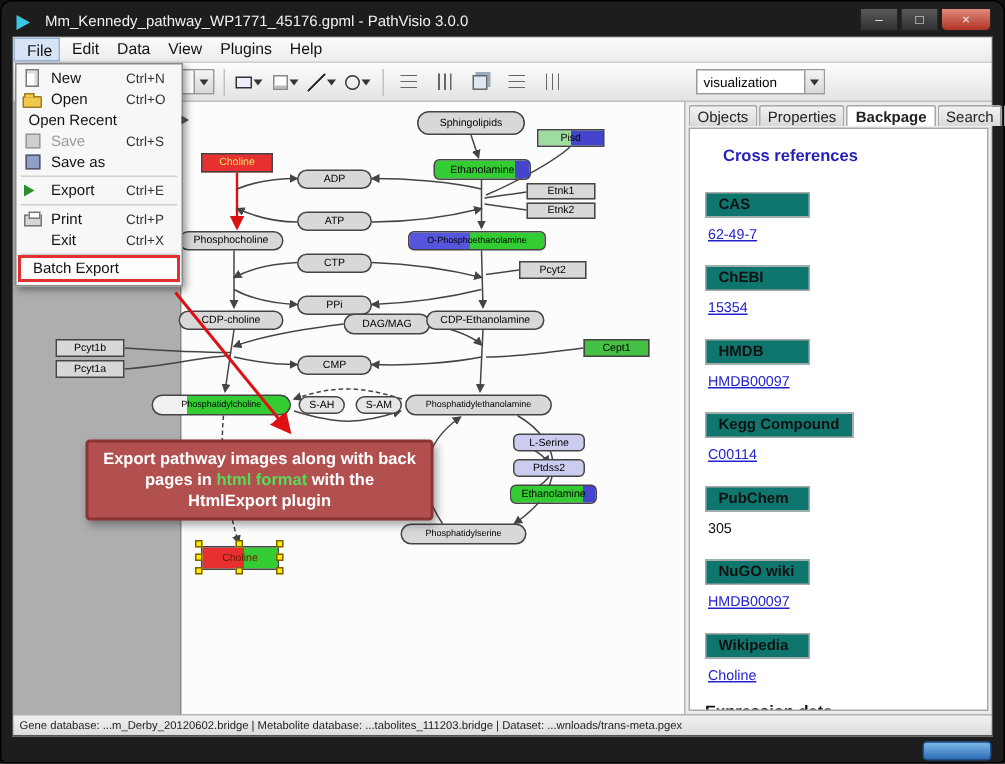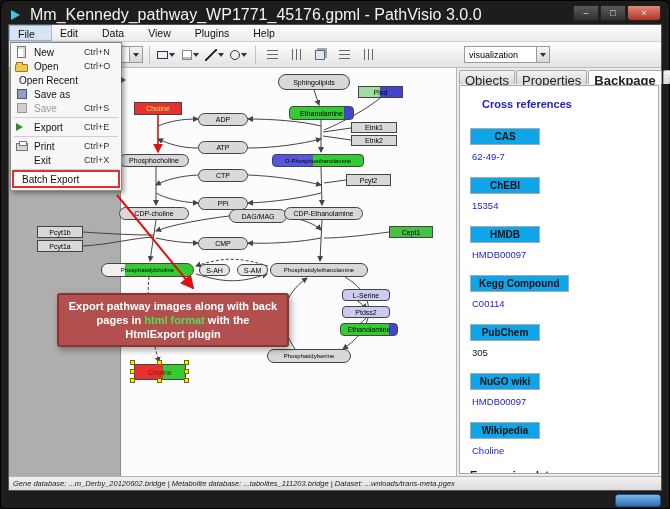--- a/index.html
+++ b/index.html
@@ -2,28 +2,28 @@
 <html><head>
 <meta charset="utf-8">
 <style>
   html,body{margin:0;padding:0;background:#111;}
   *{box-sizing:border-box;}
   .stage{position:relative;width:670px;height:509px;font-family:"Liberation Sans",sans-serif;overflow:hidden;}
   .frame{position:absolute;inset:0;background:#1d1d1d;border-radius:8px 8px 4px 4px;border:1px solid #000;}
   
   .titlebar{position:absolute;left:0;right:0;top:0;height:23px;display:flex;align-items:center;padding:4px 8px 0 10px;color:#fff;}
   .app-icon{width:0;height:0;border:5px solid transparent;border-left:9px solid #39c7e8;margin-right:5px;}
-  .title{font-size:16px;color:#f2f2f2;white-space:nowrap;flex:1;}
+  .title{font-size:10px;color:#f2f2f2;white-space:nowrap;flex:1;}
   .win-btns{display:flex;gap:1px;margin-top:-3px;}
   .wbtn{width:26px;height:15px;display:flex;align-items:center;justify-content:center;font-size:9px;color:#eee;background:linear-gradient(#5a5a5a,#303030);border:1px solid #222;border-top:none;}
   .wbtn.close{background:linear-gradient(#e08a7a,#b13325);width:34px;border-radius:0 0 4px 4px;}
   
   .app{position:absolute;left:7px;right:7px;top:23px;bottom:17px;background:#e8e8e8;border:1px solid #555;}
   .menubar{position:absolute;left:0;right:0;top:0;height:17px;background:linear-gradient(#fafafa,#ececec);border-bottom:1px solid #cfcfcf;display:flex;align-items:stretch;font-size:10.5px;}
-  .mb-item{padding:2px 16px 0 8px;color:#111;}
+  .mb-item{padding:2px 4px 0 8px;color:#111;}
   .mb-item.active{background:#d6e4f5;border:1px solid #9ab6d8;}
   .toolbar{position:absolute;left:0;right:0;top:17px;height:26px;background:linear-gradient(#fdfdfd,#e3e3e3);border-bottom:1px solid #bdbdbd;display:flex;align-items:center;padding:0 4px;gap:3px;}
   .tb-sep{width:1px;height:18px;background:#c2c2c2;margin:0 3px;}
   .tb-btn{width:21px;height:19px;display:flex;align-items:center;justify-content:center;border:1px solid transparent;border-radius:2px;gap:1px;}
   .tb-label{font-size:9px;color:#222;margin:0 3px 0 2px;}
   .combo{height:17px;background:#fff;border:1px solid #9a9a9a;display:flex;align-items:center;font-size:9px;padding-left:4px;}
   .combo .val{flex:1;}
   .combo .dbtn{width:13px;height:100%;background:linear-gradient(#f4f4f4,#d8d8d8);border-left:1px solid #9a9a9a;display:flex;align-items:center;justify-content:center;}
   .tri-down{width:0;height:0;border:3px solid transparent;border-top:4px solid #333;margin-top:3px;}
   .viz-combo{position:absolute;left:455px;top:4px;width:86px;}
@@ -62,30 +62,30 @@
   #nodes{position:absolute;inset:0;z-index:5;}
   .pnode{position:absolute;border:1px solid #444;display:flex;align-items:center;justify-content:center;font-size:7px;line-height:1;white-space:nowrap;overflow:hidden;padding:0 2px;color:#000;background:#d8d8d8;}
   .pnode.ellipse{border-radius:8px;}
   .pnode.round{border-radius:4px;}
   .handle{position:absolute;width:5px;height:5px;background:#ffee00;border:1px solid #7a6200;z-index:8;}
   .annotation{position:absolute;left:48px;top:225px;width:232px;height:54px;background:#b25050;border:2px solid #8a3434;border-radius:3px;box-shadow:2px 3px 6px rgba(0,0,0,.35);color:#fff;font-weight:bold;font-size:11px;text-align:center;display:flex;flex-direction:column;justify-content:center;gap:2px;z-index:20;}
   .annotation .hl{color:#55dd55;}
   
   .sidepanel{position:absolute;right:0;top:43px;width:205px;bottom:14px;background:#ececec;border-left:1px solid #b5b5b5;}
   .tabs{display:flex;padding:2px 2px 0 2px;gap:1px;height:16px;}
-  .tab{font-size:13px;padding:2px 5px;background:linear-gradient(#f2f2f2,#d9d9d9);border:1px solid #a8a8a8;border-bottom:none;border-radius:2px 2px 0 0;color:#222;}
+  .tab{font-size:10px;padding:2px 5px;background:linear-gradient(#f2f2f2,#d9d9d9);border:1px solid #a8a8a8;border-bottom:none;border-radius:2px 2px 0 0;color:#222;}
   .tab.active{background:#fff;position:relative;top:0;font-weight:bold;}
   .panel-content{position:absolute;left:2px;right:2px;top:17px;bottom:2px;background:#fff;border:1px solid #a8a8a8;padding:8px 10px;overflow:hidden;}
   .xref-heading{color:#2222bb;font-weight:bold;font-size:11px;margin:4px 0 16px 12px;}
-  .xref-h{display:inline-block;background:#0ea5e9;border:1px solid #aaa;padding:2px 8px;font-size:10px;font-weight:bold;color:#111;min-width:70px;text-align:center;}
+  .xref-h{display:inline-block;background:#0f766e;border:1px solid #aaa;padding:2px 8px;font-size:10px;font-weight:bold;color:#111;min-width:70px;}
   .xref-v{font-size:9.5px;margin:6px 0 13px 2px;color:#111;}
-  .xref-v.link{color:#2222cc;}
+  .xref-v.link{color:#2222cc;text-decoration:underline;}
   .expr-heading{font-weight:bold;font-size:11px;color:#111;margin-top:4px;}
   
-  .statusbar{position:absolute;left:0;right:0;bottom:0;height:14px;background:linear-gradient(#f2f2f2,#dcdcdc);border-top:1px solid #b3b3b3;font-size:7.5px;color:#222;display:flex;align-items:center;padding:0 4px;white-space:nowrap;font-style:italic;}
+  .statusbar{position:absolute;left:0;right:0;bottom:0;height:14px;background:linear-gradient(#f2f2f2,#dcdcdc);border-top:1px solid #b3b3b3;font-size:7.5px;color:#222;display:flex;align-items:center;padding:0 4px;white-space:nowrap;}
   
   .overlay{position:absolute;inset:0;z-index:60;pointer-events:none;}
   .blue-btn{position:absolute;right:8px;bottom:1px;width:46px;height:13px;background:linear-gradient(#7cb9e8,#2f6db5);border:1px solid #1e4f8a;border-radius:3px;z-index:3;}
 </style>
 </head>
 <body>
 
 <div class="stage">
   <div class="frame">
 
@@ -295,33 +295,33 @@
             </span>
             <span class="fm-label">Open</span>
             <span class="fm-sc">Ctrl+O</span>
           </div>
           <div class="fm-item">
             <span class="fm-ic"></span>
             <span class="fm-label">Open Recent</span>
             <span class="fm-sc"></span>
             <span class="fm-sub"></span>
           </div>
+          <div class="fm-item disabled">
+            <span class="fm-ic">
+              <span class="ic ic-disk gray"></span>
+            </span>
+            <span class="fm-label">Save</span>
+            <span class="fm-sc">Ctrl+S</span>
+          </div>
           <div class="fm-item">
             <span class="fm-ic">
               <span class="ic ic-disk"></span>
             </span>
             <span class="fm-label">Save as</span>
             <span class="fm-sc"></span>
-          </div>
-          <div class="fm-item disabled">
-            <span class="fm-ic">
-              <span class="ic ic-disk gray"></span>
-            </span>
-            <span class="fm-label">Save</span>
-            <span class="fm-sc">Ctrl+S</span>
           </div>
           <div class="fm-sep"></div>
           <div class="fm-item">
             <span class="fm-ic">
               <span class="ic ic-arrow-r"></span>
             </span>
             <span class="fm-label">Export</span>
             <span class="fm-sc">Ctrl+E</span>
           </div>
           <div class="fm-sep"></div>

